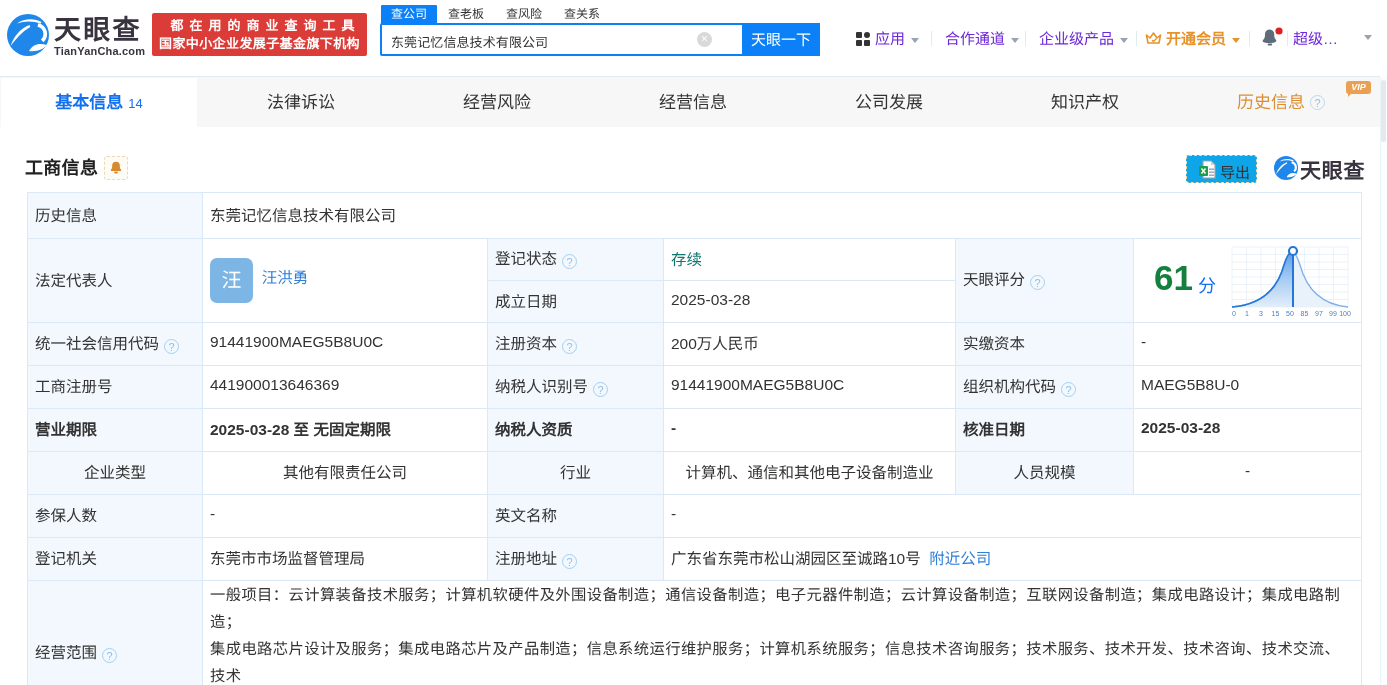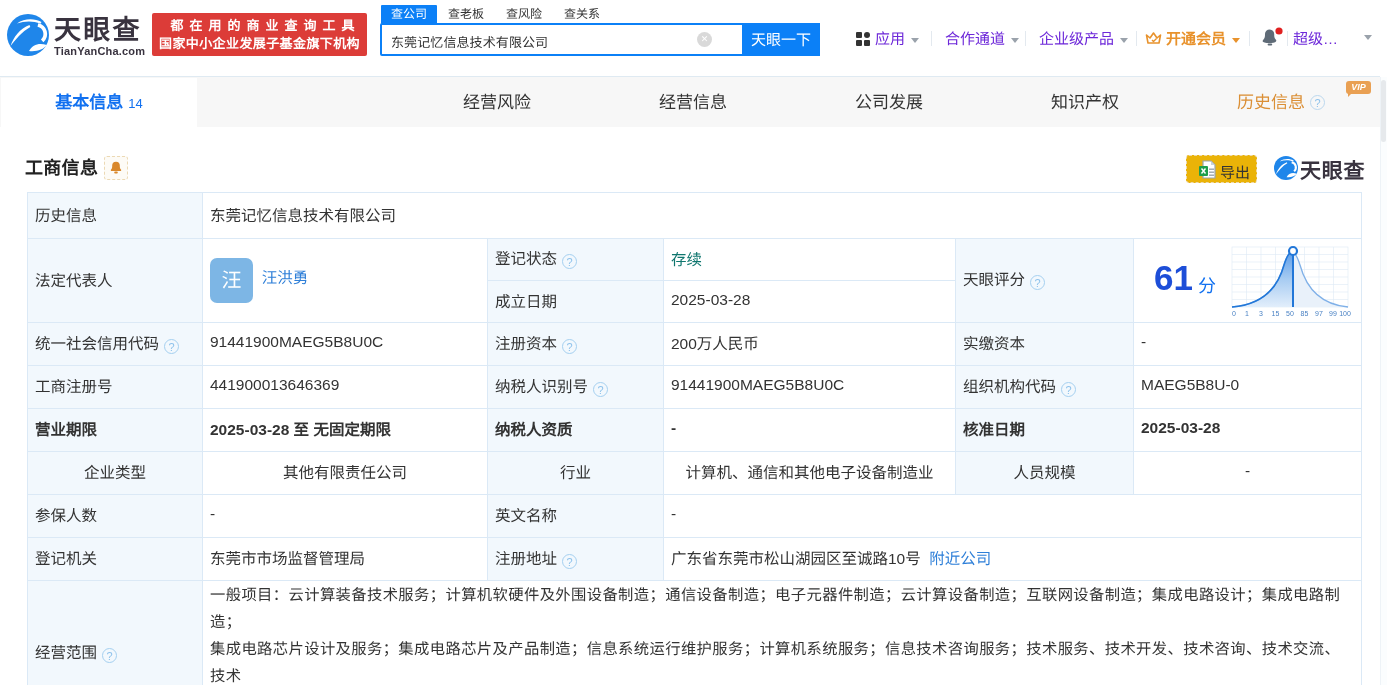--- a/index.html
+++ b/index.html
@@ -46,42 +46,42 @@
   .vipbadge { position:absolute; left:115px; top:3px; width:25px; height:13px; background:#e9a053;
      border-radius:3px; color:#fff; font-size:9px; font-weight:bold; font-style:italic; line-height:13px; text-align:center;margin-left:48px;}
   .vipbadge:after { content:""; position:absolute; left:2px; bottom:-3px; border-left:4px solid #e9a053;
      border-bottom:4px solid transparent; }
 
   
   #sect-title { position:absolute; left:25px; top:153px; font-size:18px; font-weight:bold; color:#222; letter-spacing:0.3px;}
   .bellchip { position:absolute; left:104px; top:156px; width:24px; height:24px;
      border:1px dashed #ecd9b4; background:#fdfbf6; border-radius:3px; }
   .exportbtn { position:absolute; left:1186px; top:155px; width:71px; height:28px;
-     border:1px dashed #eed9ad; border-radius:3px; background:#eab308; }
+     border:1px dashed #eed9ad; border-radius:3px; background:#0ea5e9; }
   .exportbtn span { position:absolute; left:33px; top:5px; font-size:15px; color:#333;}
   .minilogo { position:absolute; left:1274px; top:156px; width:96px; height:24px;}
   .minilogo .mtxt { position:absolute; left:26px; top:-2px; font-size:21px; font-weight:bold; color:#39333f; letter-spacing:0.8px;}
 
   
   table.info { position:absolute; left:27px; top:192px; width:1334px; border-collapse:collapse;
      table-layout:fixed; font-size:15.5px; color:#333; }
   table.info td { border:1px solid #dbe9f6; padding:0 7px 4px 7px; }
   td.lbl { background:#f2f8fd; font-size:15.5px; }
   td.val { background:#fff; }
   .qm { display:inline-block; width:15px; height:15px; border:1px solid #a5d0f0; border-radius:50%;
      color:#8ec2ec; font-size:11px; line-height:14px; text-align:center; vertical-align:-2px; margin-left:5px;
      letter-spacing:0;}
   a.blue { color:#2e7fd8; text-decoration:none; }
   .green { color:#0f766e; }
 
   .avatar { display:inline-block; width:43px; height:45px; background:#7db6e5; border-radius:7px;
      color:#fff; font-size:20px; text-align:center; line-height:45px; vertical-align:middle; letter-spacing:0; position:relative; top:2px;}
 
   .scorecell { position:relative; }
-  .score61 { position:absolute; left:20px; top:19px; font-size:35px; font-weight:bold; color:#1d4ed8; letter-spacing:0;}
+  .score61 { position:absolute; left:20px; top:19px; font-size:35px; font-weight:bold; color:#15803d; letter-spacing:0;}
   .scorefen { position:absolute; left:64px; top:32px; font-size:18px; color:#1271f0; letter-spacing:0;}
   .scorechart { position:absolute; left:96px; top:6px; }
 
   
   #scrollstrip { position:absolute; left:1380px; top:77px; width:7px; height:608px; background:#fbfdfe; border-left:1px solid #eef3f7;}
 </style>
 </head>
 <body>
   <div id="header">
     <svg class="logo-icon" viewBox="0 0 42 42">
@@ -130,20 +130,21 @@
       <path d="M9 17 C3 17 3 15 4.5 13.5 C6 12 6 10 6 8 a4.6 4.6 0 0 1 9.2 0 C15.2 10 15.2 12 16.7 13.5 C18.2 15 17 17 12.2 17 Z" fill="#5f6b77"></path>
       <rect x="8.6" y="17.5" width="4.6" height="2" rx="1" fill="#5f6b77"></rect>
       <circle cx="20" cy="5" r="3.6" fill="#e02020"></circle>
     </svg>
     <div class="hmenu" style="left:1293px;">超级…</div>
     <span class="caret" style="position:absolute;left:1358px;top:35px;"></span>
   </div>
 
   <div id="nav">
     <div class="ntab on" style="left:1px; width:196px;">基本信息<span class="cnt">14</span></div>
+    <div class="ntab" style="left:203px; width:196px;">法律诉讼</div>
     <div class="ntab" style="left:399px; width:196px;">经营风险</div>
     <div class="ntab" style="left:791px; width:196px;">公司发展</div>
     <div class="ntab" style="left:595px; width:196px;">经营信息</div>
     <div class="ntab" style="left:987px; width:196px;">知识产权</div>
     <div class="ntab" style="left:1183px; width:196px; color:#db8f35;">历史信息<span class="qm" style="border-color:#bcd8ee;vertical-align:1px;">?</span><span class="vipbadge">VIP</span></div>
   </div>
   <div id="scrollstrip"></div>
   <div style="position:absolute;left:1381px;top:80px;width:5px;height:62px;background:#e6e9ec;border-radius:3px;"></div>
 
   <div id="sect-title">工商信息</div>

